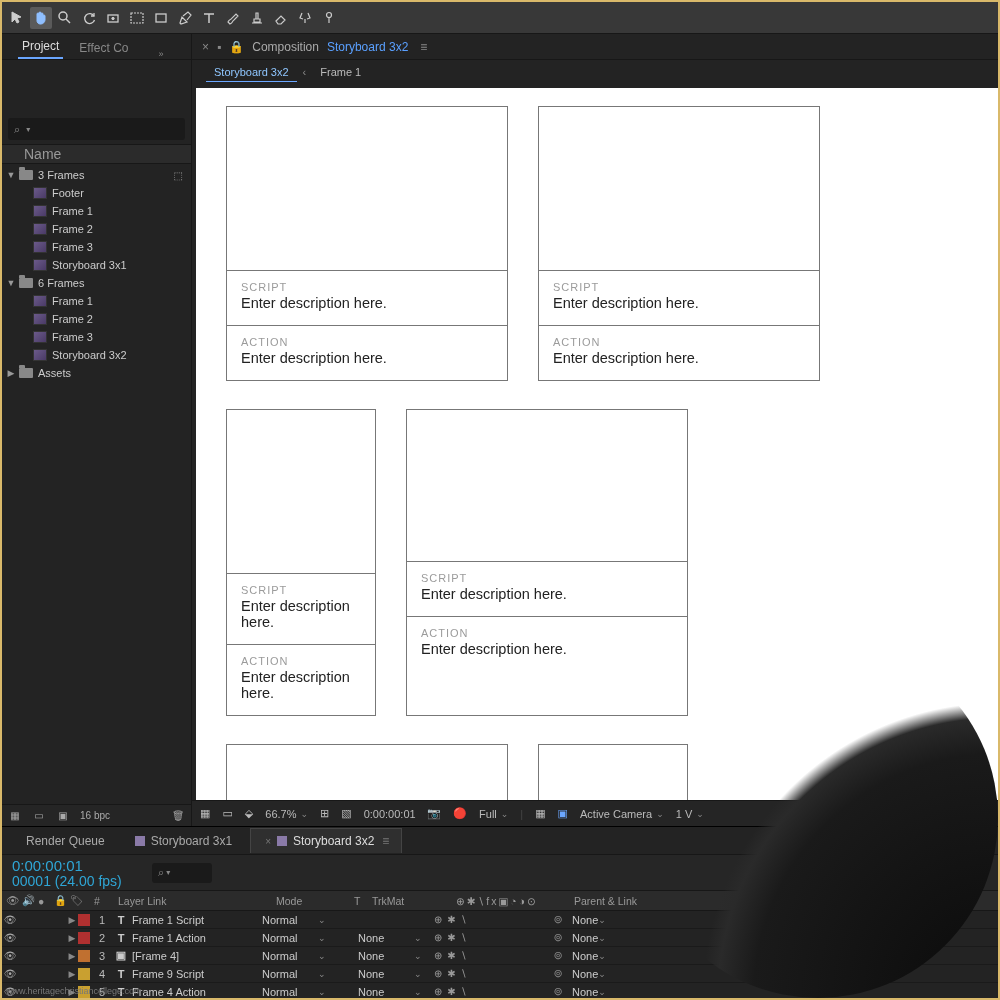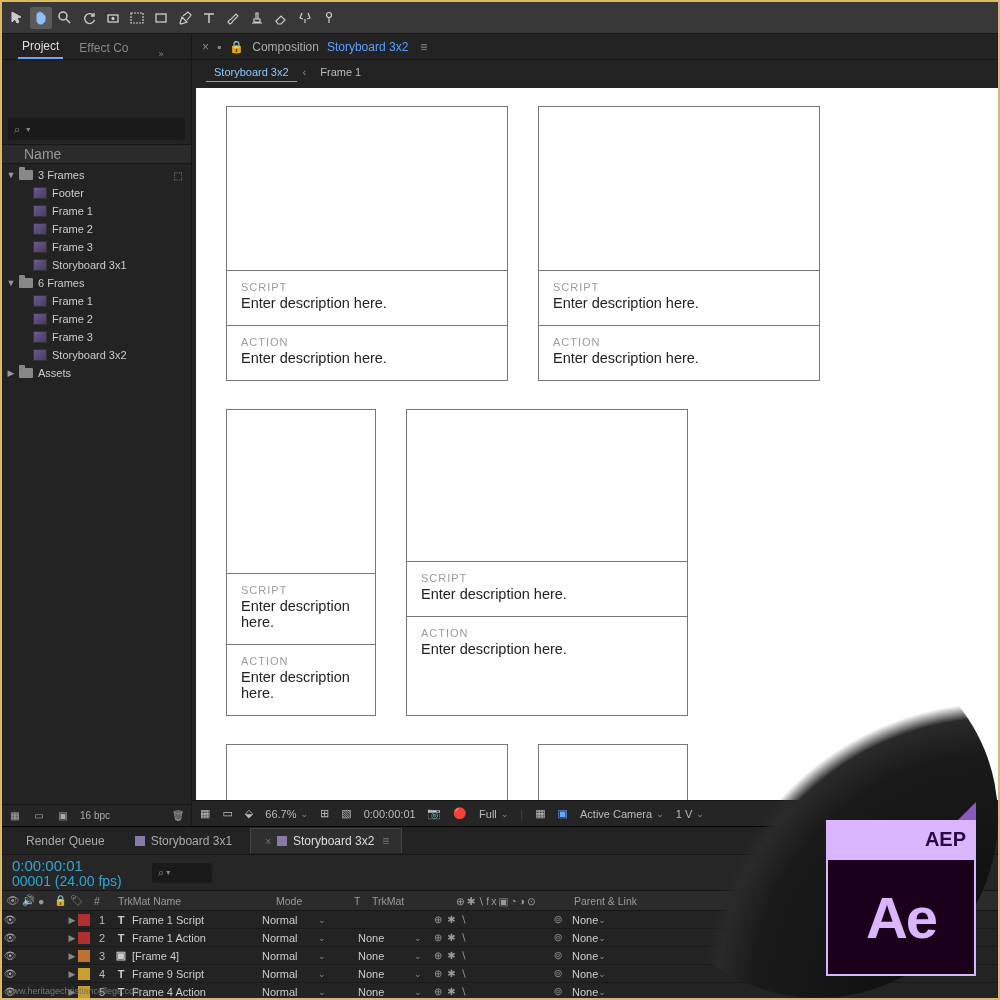--- a/index.html
+++ b/index.html
@@ -432,21 +432,21 @@
           </div>
         </div>
     </div>
     <div class="tcols">
       <div class="tc w-eye">👁</div>
       <div class="tc w-spk">🔊</div>
       <div class="tc w-solo">●</div>
       <div class="tc w-lock">🔒</div>
       <div class="tc w-tag">🏷</div>
       <div class="tc w-num">#</div>
-      <div class="tc w-name">TrkMat Name</div>
+      <div class="tc w-name">Layer Link</div>
       <div class="tc w-mode">Mode</div>
       <div class="tc w-t">T</div>
       <div class="tc w-trk">TrkMat</div>
       <div class="tc w-fx">
           <span style="letter-spacing:2px">⊕✱∖fx▣◔◑⊙</span>
         </div>
       <div class="tc w-par">Parent &amp; Link</div>
     </div>
     <div id="layers">
         <div class="trow2">
@@ -547,21 +547,15 @@
           <span class="fx">⊕ ✱ ∖</span>
           <span class="par">⊚</span>
           <span class="parv">None</span>
           <span class="mdd">⌄</span>
         </div>
       </div>
   </div>
 
   <div class="aep-wrap">
     <div class="curl"></div>
-    <div class="aep-file">
-      <div class="aep-tag">AEP</div>
-      <div class="aep-box">
-          <span>Ae</span>
-        </div>
-    </div>
   </div>
   <div class="wm">www.heritagechristiancollege.com</div>
 </div>
 
 </body></html>

